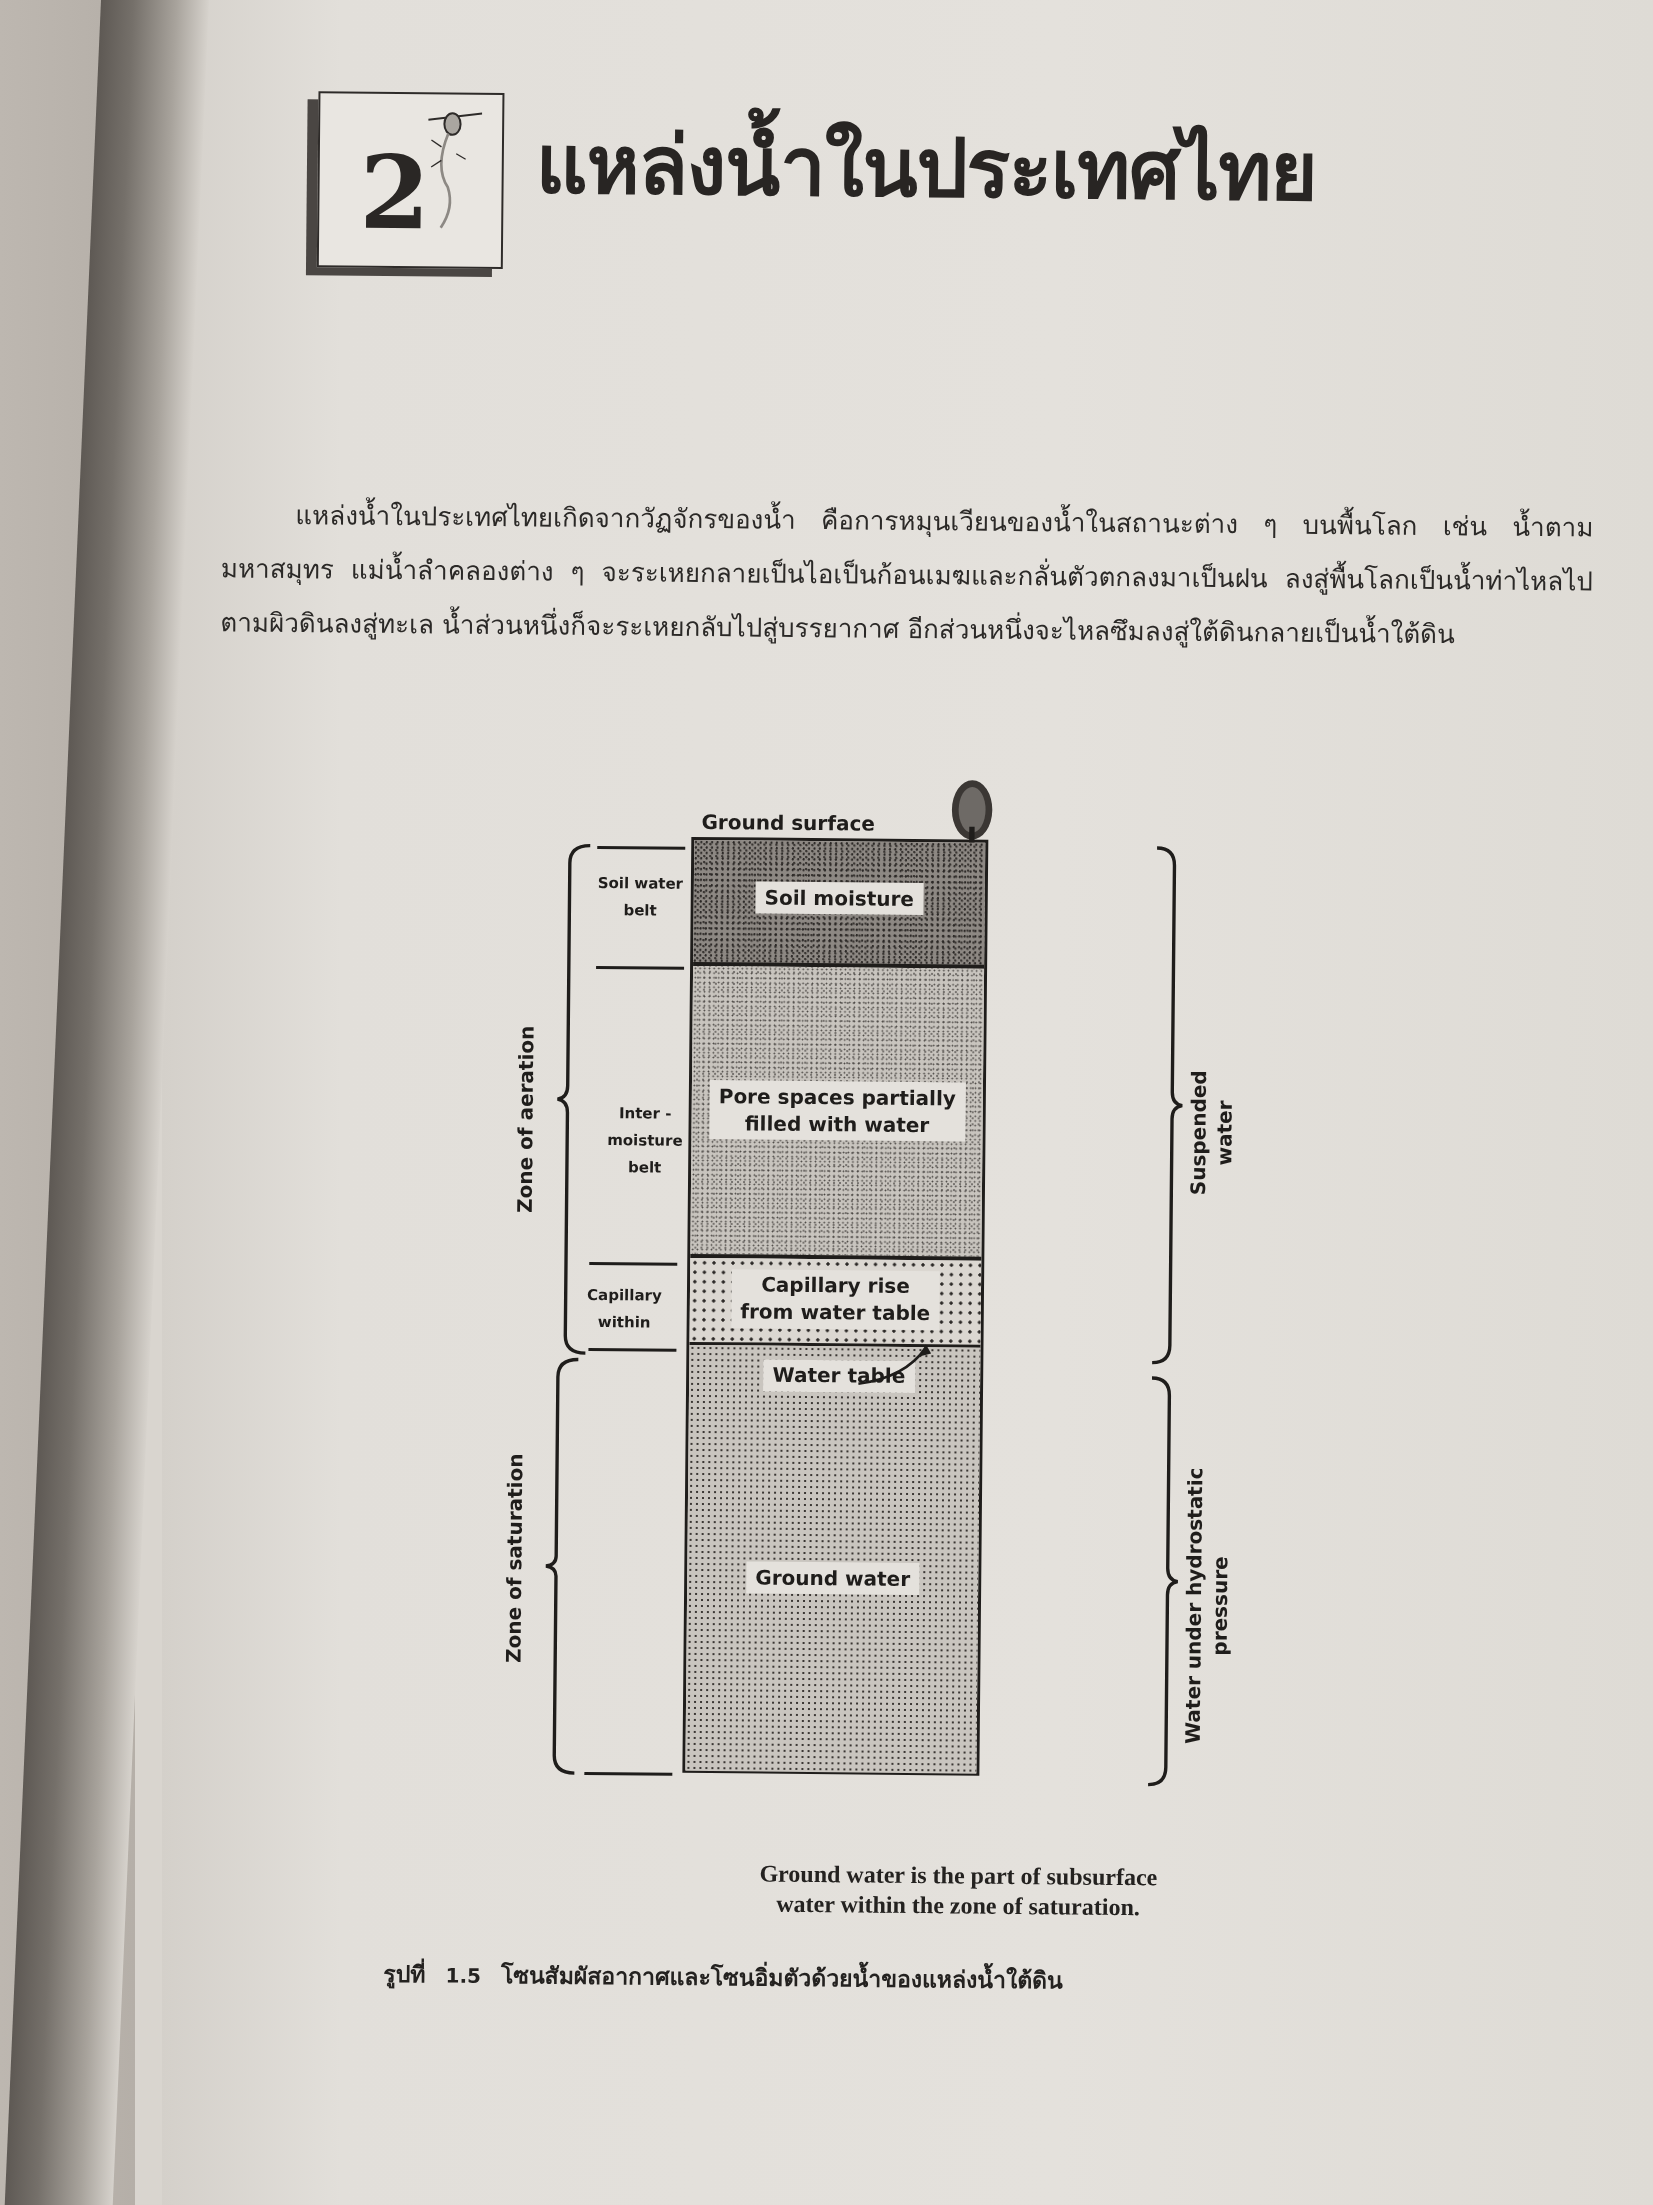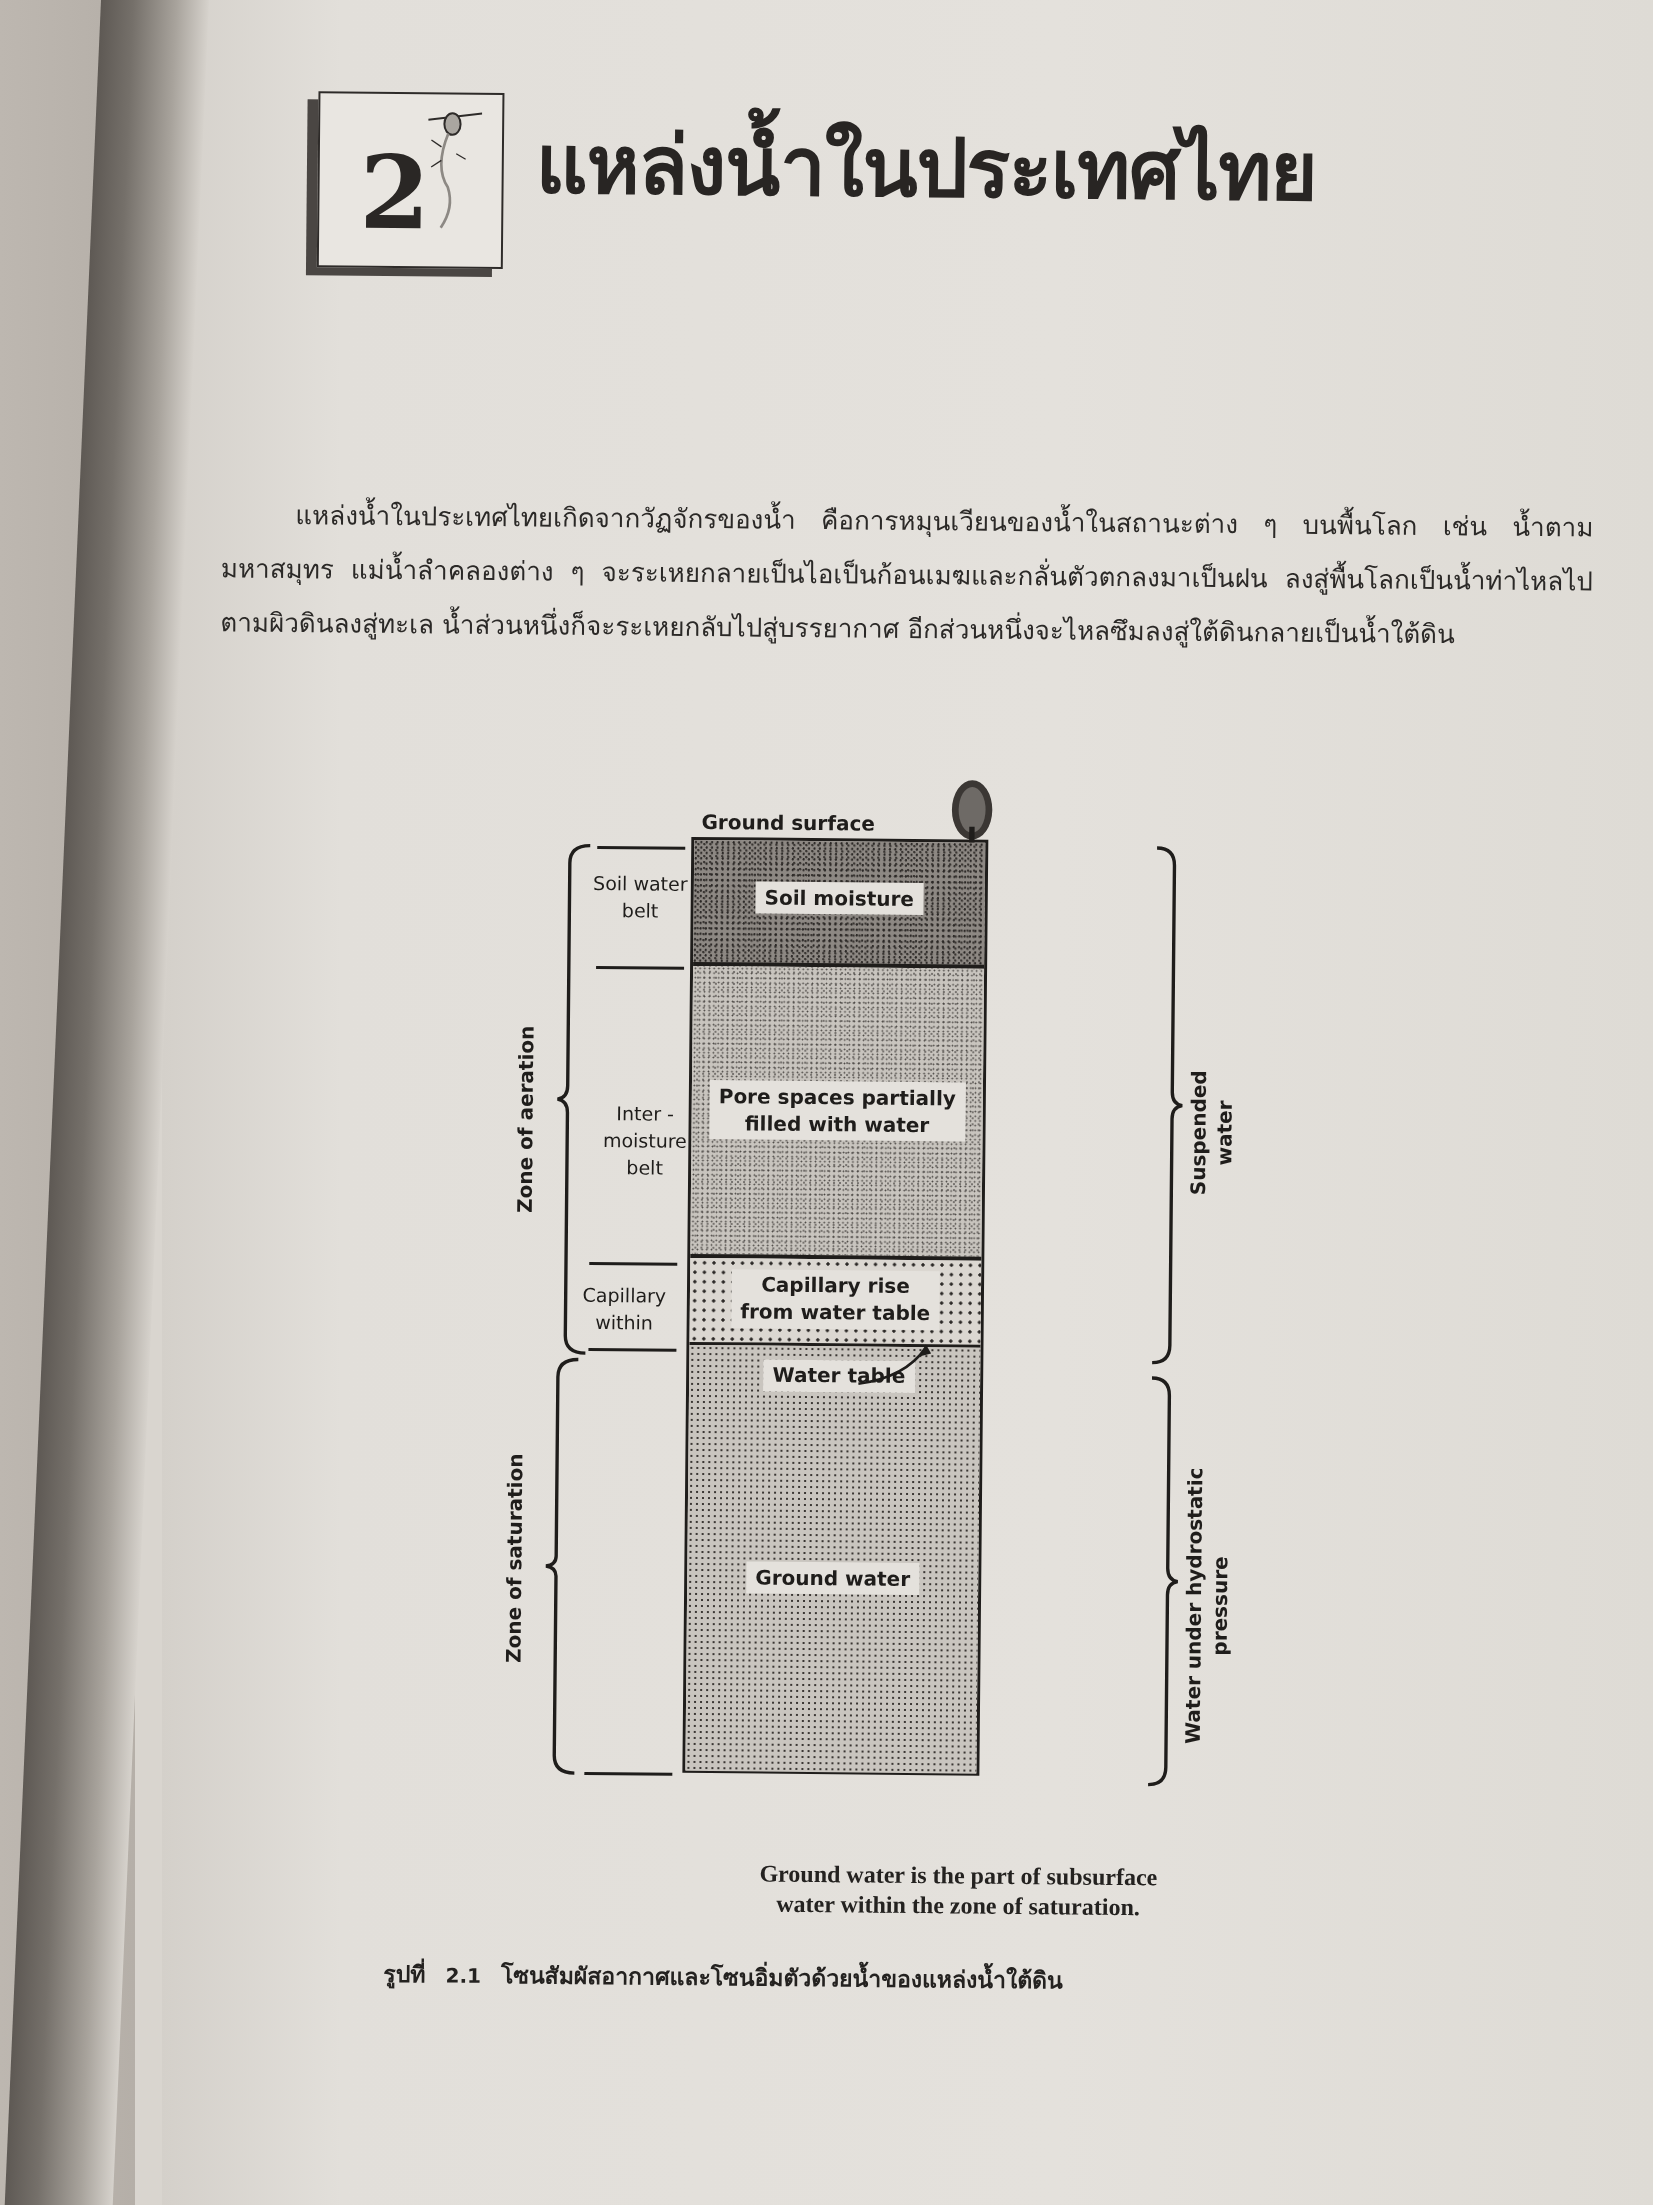--- a/index.html
+++ b/index.html
@@ -72,21 +72,21 @@
   .ground { top:505px; height:426px; background:
       radial-gradient(circle, #3a3633 0.9px, transparent 1.3px) 0 0/6px 6px,
       #c9c5bf; }
   .lbl {
     position:absolute; left:50%; transform:translateX(-50%);
     background:#e4e1dc; padding:2.7px 9.5px; white-space:nowrap; text-align:center;
     font-family:"DejaVu Sans", sans-serif; font-weight:bold; font-size:20px; line-height:27px; color:#1f1d1b;
   }
   .side-lbl {
     position:absolute; text-align:center;
-    font-family:"DejaVu Sans", sans-serif; font-weight:normal; font-size:19px; line-height:27px; color:#1f1d1b;
+    font-family:"DejaVu Sans", sans-serif; font-weight:bold; font-size:15px; line-height:27px; color:#1f1d1b;
   }
   .tick { position:absolute; height:2.7px; background:#1f1d1b; }
   .vert-lbl {
     position:absolute; transform:rotate(-90deg); transform-origin:left top; white-space:nowrap;
     font-family:"DejaVu Sans", sans-serif; font-weight:bold; font-size:20px; color:#1f1d1b; text-align:center;
   }
   .ground-surface-lbl {
     position:absolute; left:172px; top:20px;
     font-family:"DejaVu Sans", sans-serif; font-weight:bold; font-size:20px; color:#1f1d1b;
   }
@@ -204,20 +204,20 @@
         <div>pressure</div>
       </div>
     </div>
 
     <div class="fig-caption-en">
       <div>Ground water is the part of subsurface</div>
       <div>water within the zone of saturation.</div>
     </div>
     <div class="fig-caption-th">
       <span>รูปที่</span>
-      <span class="num">2.1</span>
+      <span class="num">1.5</span>
       <span>โซนสัมผัสอากาศและโซนอิ่มตัวด้วยน้ำของแหล่งน้ำใต้ดิน</span>
     </div>
 
   </div>
 </div>
 <div class="gutter"></div>
 
 
 </body></html>

